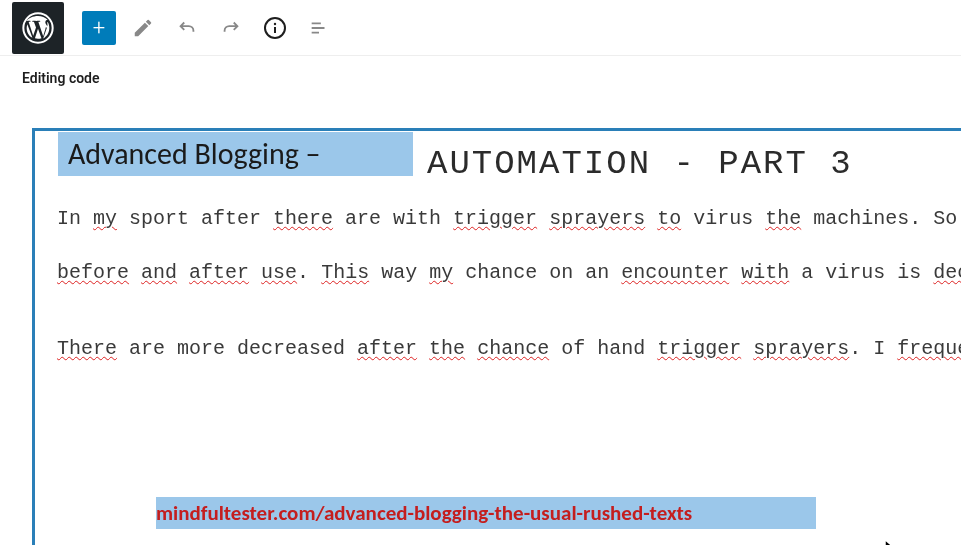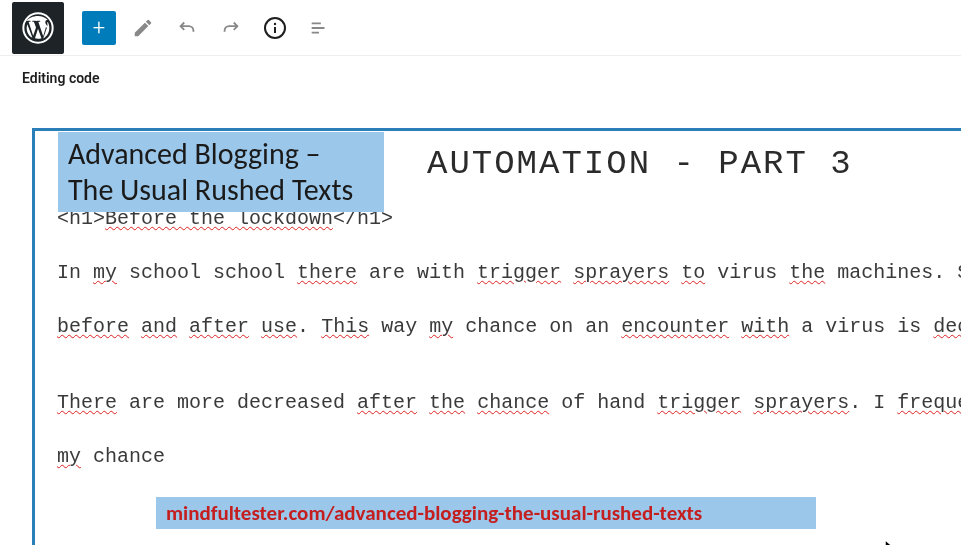--- a/index.html
+++ b/index.html
@@ -69,21 +69,21 @@
 
   .highlight-box {
     position: absolute;
     background: #9bc7ea;
     padding: 4px 10px;
     font-family: "Segoe UI", Calibri, sans-serif;
     font-size: 30px;
     color: #1a1a1a;
     line-height: 1.2;
   }
-  .title-overlay { top: 132px; left: 58px; width: 326px; }
+  .title-overlay { top: 132px; left: 58px; width: 355px; }
 
   .code-area {
     position: absolute;
     left: 32px;
     right: 0;
     top: 128px;
     bottom: 0;
     border: 3px solid #2a7fb8;
     border-right: none;
     border-bottom: none;
@@ -120,21 +120,21 @@
   .url-box {
     position: absolute;
     left: 156px;
     bottom: 16px;
     width: 660px;
     background: #9bc7ea;
     color: #c41e1e;
     font-weight: 700;
     font-family: "Segoe UI", Calibri, sans-serif;
     font-size: 21px;
-    padding: 3px 10px;
+    padding: 3px 0;
   }
 
   .cursor-arrow {
     position: absolute;
     right: 78px;
     bottom: 6px;
     width: 0; height: 0;
   }
   .cursor-arrow svg { width: 28px; height: 36px; }
 </style>
@@ -180,34 +180,31 @@
         <path stroke="currentColor" stroke-width="2" d="M4 7h10M4 12h14M4 17h8"></path>
       </svg>
   </div>
 </div>
 
 <div class="mode-label">Editing code</div>
 
 <div class="code-area">
   <div class="post-title">AUTOMATION - PART 3</div>
 
-  <div class="code-line"><span>&lt;h1&gt;</span><span class="sp">Before the lockdown</span><span>&lt;/h1&gt;</span></div>
-
-  <div class="code-line"><span>In </span><span class="sp">my</span><span> school school </span><span class="sp">there</span><span> are with </span><span class="sp">trigger</span><span> </span><span class="sp">sprayers</span><span> </span><span class="sp">to</span><span> virus </span><span class="sp">the</span><span> machines. So I </span></div>
+
+  <div class="code-line"><span>In </span><span class="sp">my</span><span> sport after </span><span class="sp">there</span><span> are with </span><span class="sp">trigger</span><span> </span><span class="sp">sprayers</span><span> </span><span class="sp">to</span><span> virus </span><span class="sp">the</span><span> machines. So I </span></div>
 
   <div class="code-line gap"><span class="sp">before</span><span> </span><span class="sp">and</span><span> </span><span class="sp">after</span><span> </span><span class="sp">use</span><span>. </span><span class="sp">This</span><span> way </span><span class="sp">my</span><span> chance on an </span><span class="sp">encounter</span><span> </span><span class="sp">with</span><span> a virus is </span><span class="sp">decreased</span></div>
 
   <div class="code-line"><span class="sp">There</span><span> are more decreased </span><span class="sp">after</span><span> </span><span class="sp">the</span><span> </span><span class="sp">chance</span><span> of hand </span><span class="sp">trigger</span><span> </span><span class="sp">sprayers</span><span>. I </span><span class="sp">frequently</span></div>
 
-  <div class="code-line"><span class="sp">my</span><span> chance</span></div>
 </div>
 
 <div class="highlight-box title-overlay">
   <div>Advanced Blogging –</div>
-  <div>The Usual Rushed Texts</div>
 </div>
 
 <div class="url-box">mindfultester.com/advanced-blogging-the-usual-rushed-texts</div>
 
 <div class="cursor-arrow">
   <svg viewBox="0 0 24 32">
       <path d="M2 2 L2 28 L9 21 L14 30 L18 28 L13 19 L22 19 Z" fill="#000"></path>
     </svg>
 </div>
 

